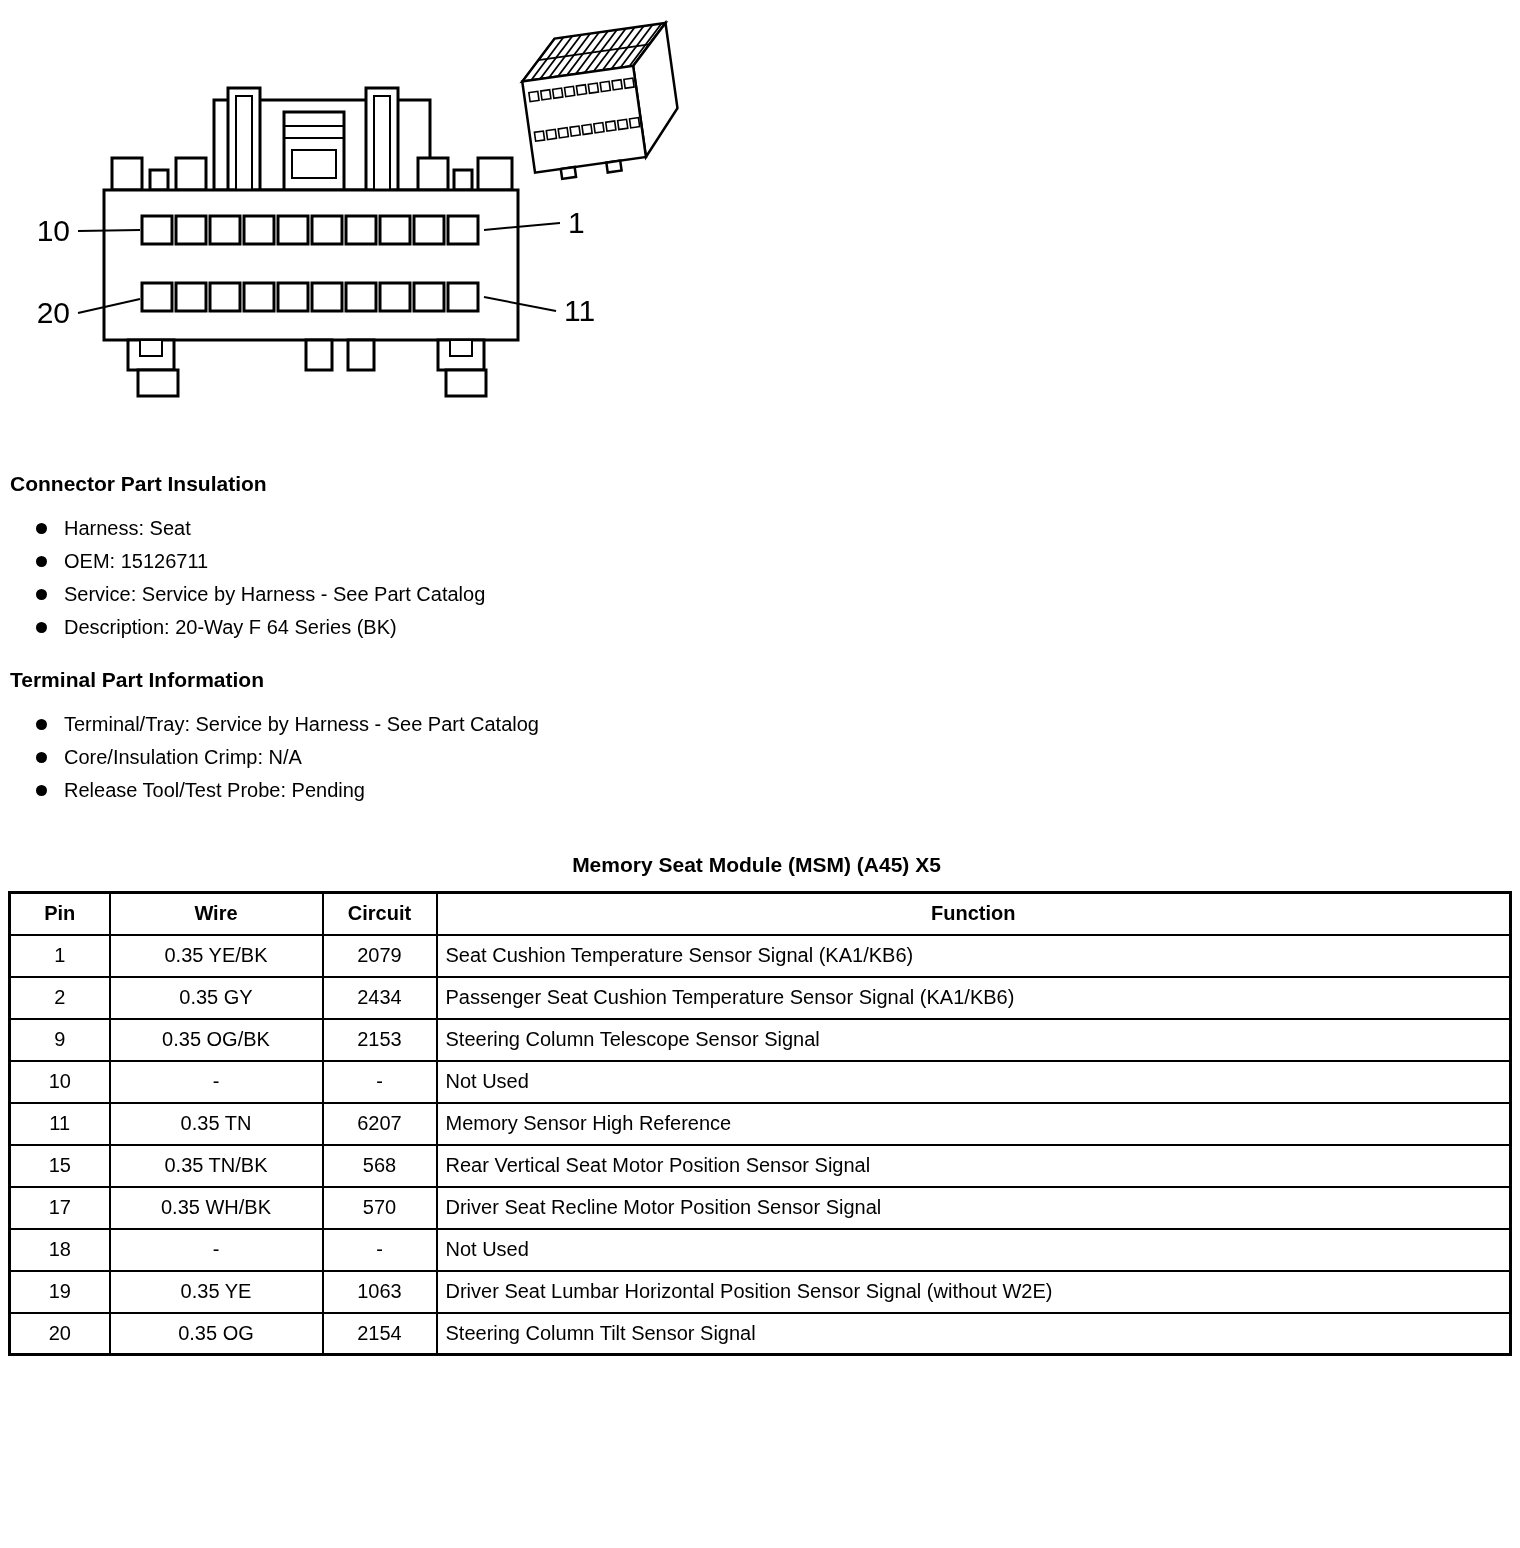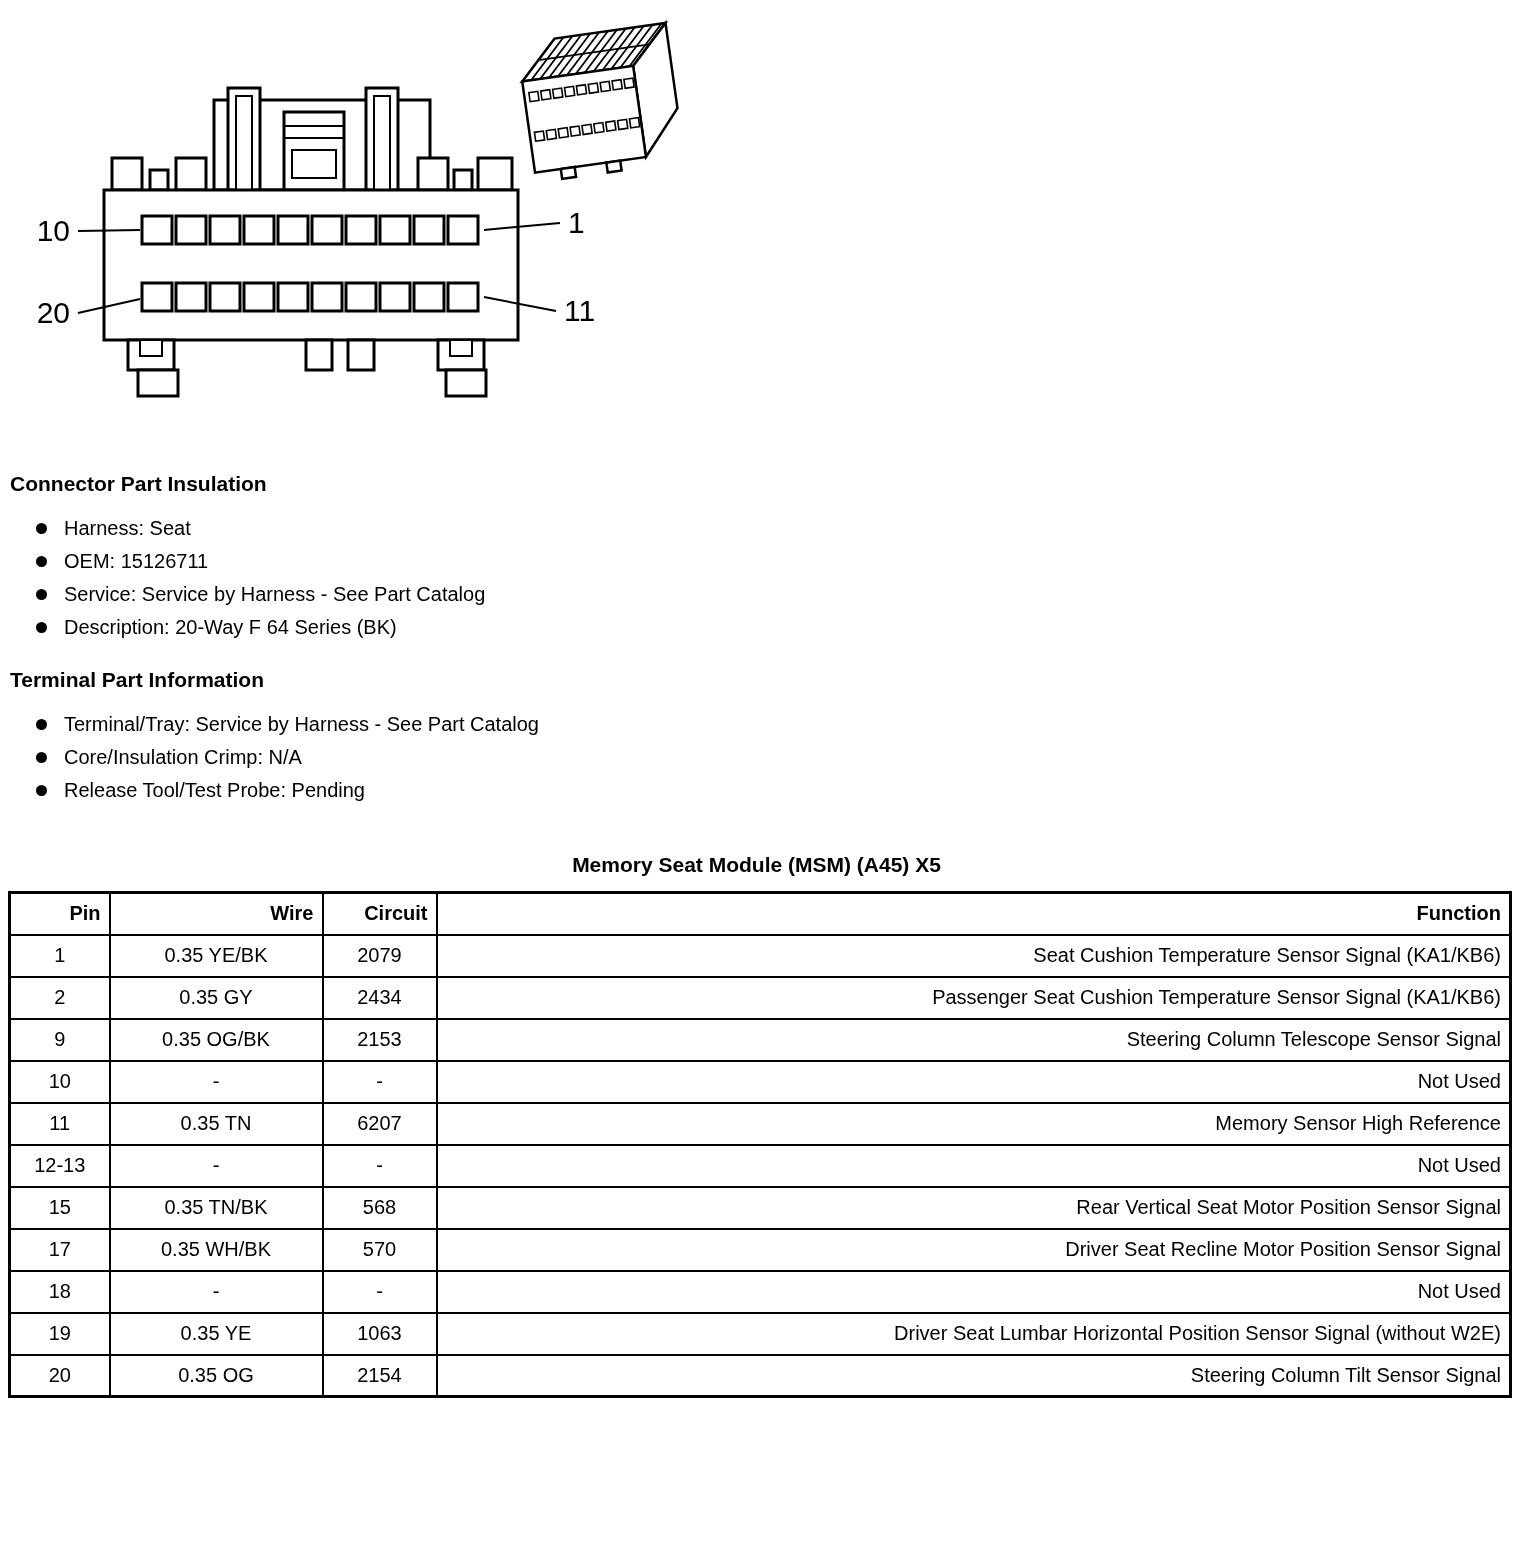--- a/index.html
+++ b/index.html
@@ -35,23 +35,23 @@
     border-collapse: collapse; table-layout: fixed;
     width: 1504px; margin-left: 8px;
     border: 3px solid #000;
   }
   table.pinout th, table.pinout td {
     border: 2px solid #000;
     font-size: 20px; height: 42px;
     padding: 4px 8px;
     overflow: hidden; white-space: nowrap;
   }
-  table.pinout th { font-weight: bold; text-align: right; }
+  table.pinout th { font-weight: bold; text-align: center; }
   td.c { text-align: center; }
-  td.fn { text-align: right; padding-left: 8px; }
+  td.fn { text-align: left; padding-left: 8px; }
 </style>
 </head>
 <body>
 
 <svg class="diagram-svg" viewBox="0 0 1520 448">
 
   <g fill="#fff" stroke="#000" stroke-width="3">
 
     <rect x="214" y="100" width="216" height="90"></rect>
     <rect x="228" y="88" width="32" height="102"></rect>
@@ -259,26 +259,20 @@
         <td class="fn">Not Used</td>
       </tr>
 
       <tr>
         <td class="c">11</td>
         <td class="c">0.35 TN</td>
         <td class="c">6207</td>
         <td class="fn">Memory Sensor High Reference</td>
       </tr>
 
-      <tr>
-        <td class="c">12-13</td>
-        <td class="c">-</td>
-        <td class="c">-</td>
-        <td class="fn">Not Used</td>
-      </tr>
 
 
       <tr>
         <td class="c">15</td>
         <td class="c">0.35 TN/BK</td>
         <td class="c">568</td>
         <td class="fn">Rear Vertical Seat Motor Position Sensor Signal</td>
       </tr>
 
 

